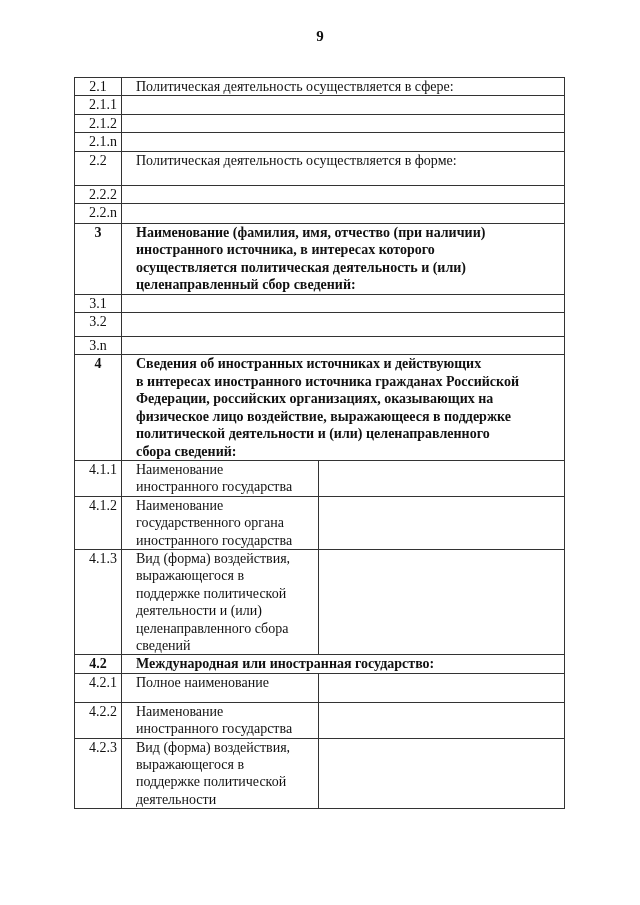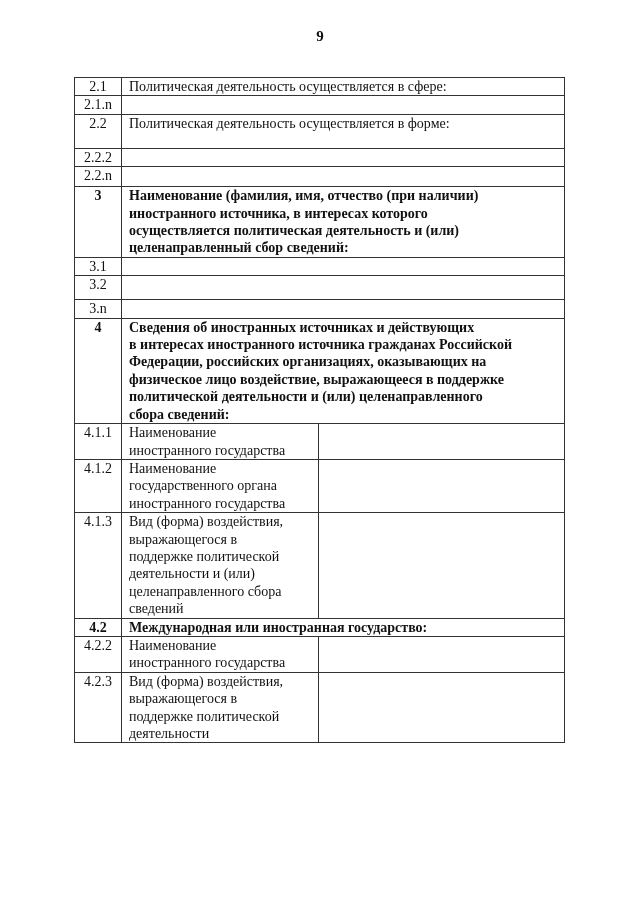--- a/index.html
+++ b/index.html
@@ -2,21 +2,21 @@
 <html><head>
   <meta charset="utf-8">
   <style>
     html, body { margin: 0; padding: 0; background: #ffffff; }
     body { width: 640px; height: 905px; position: relative; overflow: hidden;
            font-family: "Liberation Serif", "DejaVu Serif", serif; color: #111; }
     .page-number { position: absolute; top: 28px; left: 0; width: 640px; text-align: center;
                    font-size: 15px; font-weight: bold; }
     table.form { position: absolute; left: 74px; top: 77px; width: 491px;
                  border-collapse: collapse; table-layout: fixed; font-size: 14px; line-height: 17.4px; }
-    table.form td { border: 1.3px solid #333; padding: 0 7px; vertical-align: top; }
+    table.form td { border: 1.3px solid #333; padding: 0 14px; vertical-align: top; }
     td.num { width: 35px; text-align: center; padding: 0 2px; }
     td.label { width: 184px; }
     .bold { font-weight: bold; }
     .line { display: block; }
   </style>
 </head>
 <body>
 
 <div class="page-number">9</div>
 
@@ -24,20 +24,28 @@
   <colgroup>
       <col style="width:47px">
       <col style="width:197px">
       <col>
     </colgroup>
 
   <tbody>
       <tr style="height:17px">
     <td class="num">2.1</td>
     <td colspan="2">Политическая деятельность осуществляется в сфере:</td>
+  </tr>
+  <tr style="height:17px">
+    <td class="num">2.1.1</td>
+    <td colspan="2"></td>
+  </tr>
+  <tr style="height:17px">
+    <td class="num">2.1.2</td>
+    <td colspan="2"></td>
   </tr>
   <tr style="height:17px">
     <td class="num">2.1.n</td>
     <td colspan="2"></td>
   </tr>
 
   <tr style="height:34px">
     <td class="num">2.2</td>
     <td colspan="2">Политическая деятельность осуществляется в форме:</td>
   </tr>
@@ -111,20 +119,27 @@
       <span class="line">целенаправленного сбора</span>
       <span class="line">сведений</span>
     </td>
     <td></td>
   </tr>
 
   <tr style="height:18px">
     <td class="num bold">4.2</td>
     <td colspan="2" class="bold">Международная или иностранная государство:</td>
   </tr>
+  <tr style="height:29px">
+    <td class="num">4.2.1</td>
+    <td class="label">
+      <span class="line">Полное наименование</span>
+    </td>
+    <td></td>
+  </tr>
   <tr>
     <td class="num">4.2.2</td>
     <td class="label">
       <span class="line">Наименование</span>
       <span class="line">иностранного государства</span>
     </td>
     <td></td>
   </tr>
   <tr>
     <td class="num">4.2.3</td>

